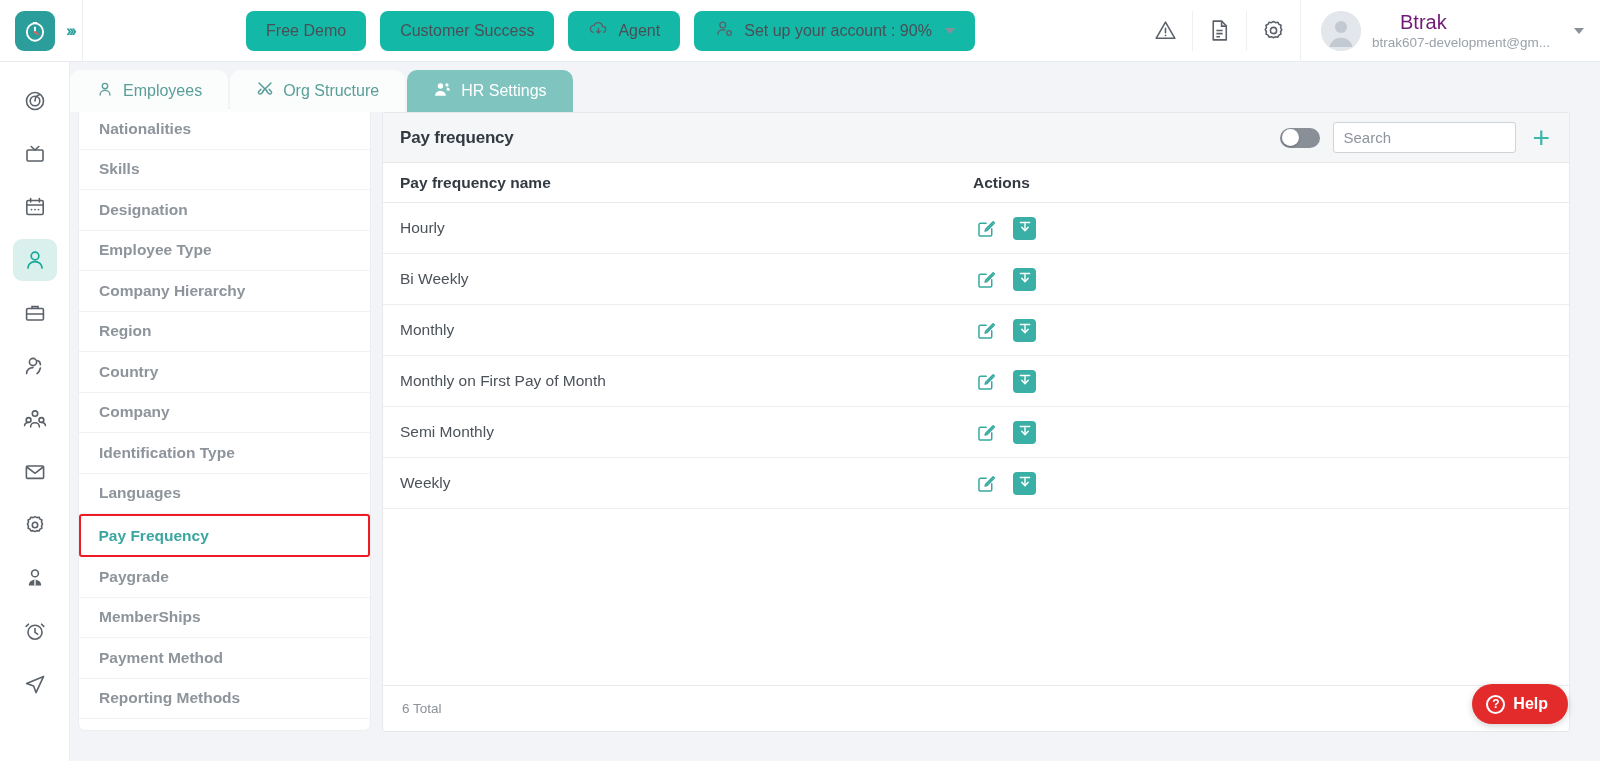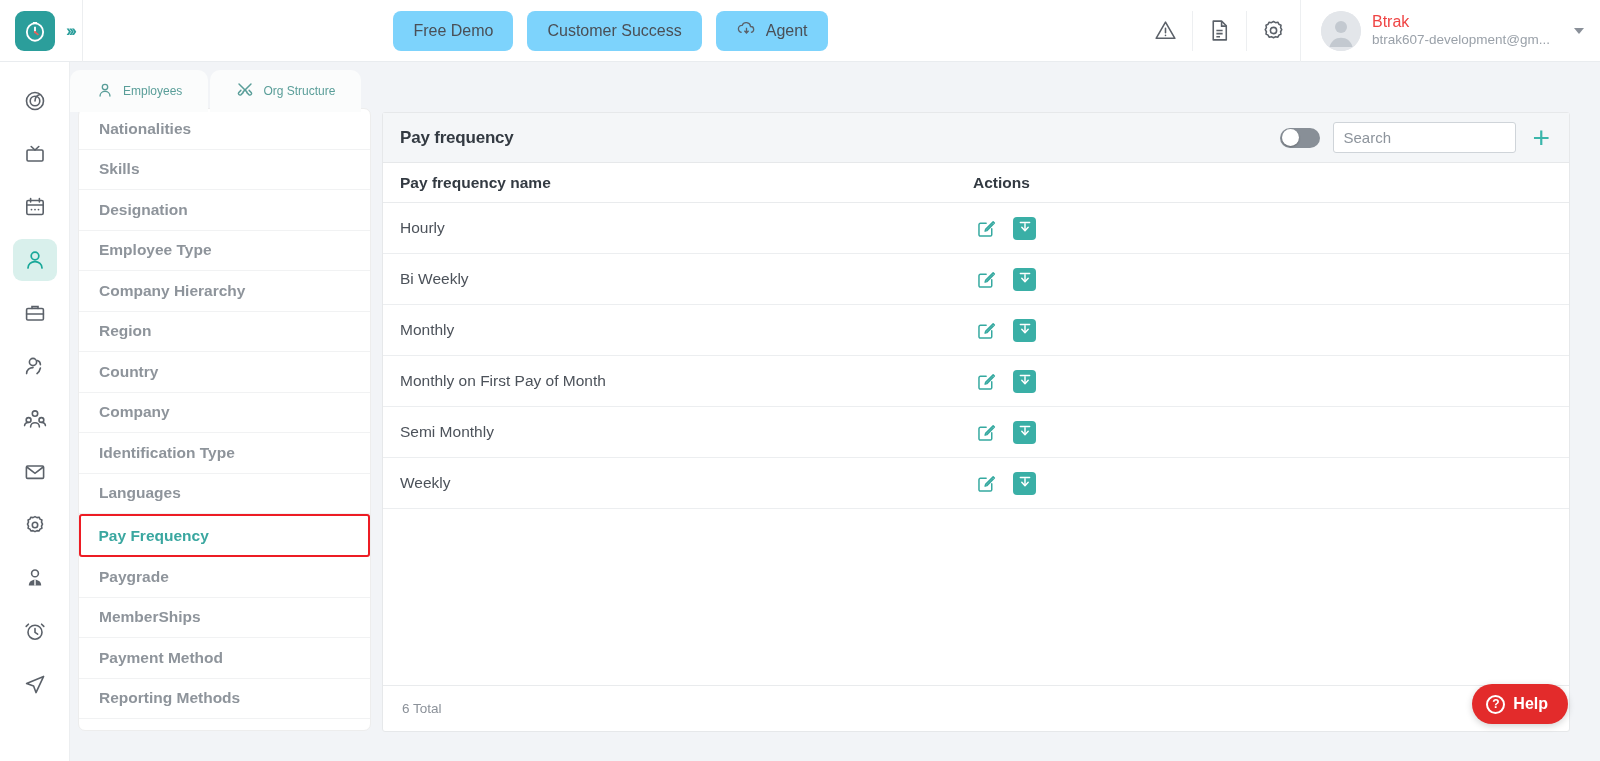--- a/index.html
+++ b/index.html
@@ -20,61 +20,61 @@
   .logo-wrap { width: 70px; height: 62px; display:flex; align-items:center; justify-content:center; }
   .logo {
     width: 40px; height: 40px; border-radius: 9px; background: #2b9e9b;
     display:flex; align-items:center; justify-content:center;
   }
   .chev { color:#2b9e9b; font-size:17px; letter-spacing:-3px; margin-left:-4px; font-weight:600; }
   .divider-v { width:1px; height:62px; background:#eceef0; }
 
   .hdr-center { flex:1; display:flex; align-items:center; justify-content:center; gap:14px; }
   .pill {
-    background:#7dd3fc; border-radius:8px; height:40px; padding:0 20px;
+    background:#14b8a6; border-radius:8px; height:40px; padding:0 20px;
     display:flex; align-items:center; gap:9px;
     color:#4a4f56; font-size:16px; white-space:nowrap; cursor:pointer;
   }
   .caret-d {
     width:0;height:0;border-left:5px solid transparent;border-right:5px solid transparent;
     border-top:6px solid #8a9099; margin-left:4px;
   }
   .hdr-icons { display:flex; align-items:center; height:62px; }
   .hdr-icon-cell {
     width:54px; height:40px; display:flex; align-items:center; justify-content:center;
     cursor:pointer; border-left:1px solid #edeff1;
   }
   .hdr-icon-cell:first-child { border-left:none; }
 
   .user-box { display:flex; align-items:center; gap:11px; padding:0 16px 0 20px;
               height:62px; border-left:1px solid #edeff1; cursor:pointer; min-width:300px; }
   .avatar { width:40px; height:40px; border-radius:50%; background:#e3e6ea; overflow:hidden;
             display:flex; align-items:flex-end; justify-content:center; }
   .user-txt { display:flex; flex-direction:column; justify-content:center; line-height:1.25; }
-  .user-name { font-size:16px; color:#ef4444; }
+  .user-name { font-size:20px; color:#701a75;margin-left:28px; }
   .user-mail { font-size:13.5px; color:#9aa1a9; }
   .user-caret { margin-left:auto; }
 
   
   .rail {
     position:absolute; top:62px; left:0; width:70px; height:699px;
     background:#ffffff; border-right:1px solid #eceef0;
     display:flex; flex-direction:column; align-items:center; padding-top:18px; gap:11px;
   }
   .rail-item {
     width:44px; height:42px; border-radius:9px; display:flex;
     align-items:center; justify-content:center; cursor:pointer;
   }
   .rail-item.active { background:#d9f0ec; }
 
   
   .tabs { position:absolute; top:68px; left:70px; display:flex; align-items:flex-end; height:44px; z-index:4; }
   .tab {
     height:42px; padding:0 26px; display:flex; align-items:center; gap:9px;
-    background:#fbfcfc; color:#5a9e99; font-size:12px;
+    background:#fbfcfc; color:#5a9e99; font-size:16px;
     border-radius:10px 10px 0 0; cursor:pointer; margin-right:2px;
   }
   .tab.active { background:#7fc4bf; color:#ffffff; }
 
   
   .panel-left {
     position:absolute; top:108px; left:78px; width:293px; height:623px;
     background:#ffffff; border:1px solid #ededed; border-radius:7px;
     overflow:hidden;
   }
@@ -169,20 +169,32 @@
       </div>
       <div class="pill">
         <span>
           <svg width="21" height="21" viewBox="0 0 24 24" fill="none" stroke="#5b6169" stroke-width="1.5">
             <path d="M6.5 16.5a4 4 0 0 1 .5-8 5 5 0 0 1 9.6 1.2 3.4 3.4 0 0 1 .4 6.8"></path>
             <path d="M12 11v6M9.6 14.6 12 17.2l2.4-2.6"></path>
           </svg>
         </span>
         <span>Agent</span>
       </div>
+      <div class="pill">
+        <span>
+          <svg width="21" height="21" viewBox="0 0 24 24" fill="none" stroke="#5b6169" stroke-width="1.5">
+            <circle cx="10" cy="8" r="3.3"></circle>
+            <path d="M4.4 19c0-3.4 2.6-5.6 5.6-5.6 1.2 0 2.2.3 3 .8"></path>
+            <circle cx="17.2" cy="17" r="2.6"></circle>
+            <path d="M17.2 13.6v1M17.2 19.4v1M13.8 17h1M19.6 17h1"></path>
+          </svg>
+        </span>
+        <span>Set up your account : 90%</span>
+        <span class="caret-d"></span>
+      </div>
     </div>
 
     <div class="hdr-icons">
       <div class="hdr-icon-cell">
         <svg width="25" height="25" viewBox="0 0 24 24" fill="none" stroke="#5b6169" stroke-width="1.5">
           <path d="M12 4 L21 19.5 H3 Z" stroke-linejoin="round"></path>
           <path d="M12 9.8v4.4M12 16.6v.2" stroke-linecap="round"></path>
         </svg>
       </div>
       <div class="hdr-icon-cell">
@@ -311,20 +323,31 @@
     </div>
     <div class="tab">
       <span>
         <svg width="18" height="18" viewBox="0 0 24 24" fill="none" stroke="#5a9e99" stroke-width="1.9" stroke-linecap="round">
           <path d="M4 4l10.5 10.5M20 4 9.5 14.5"></path>
           <path d="M17.5 12.5 20.5 15.5a2.2 2.2 0 0 1-3 3l-3-3"></path>
           <path d="M6.5 12.5 3.5 15.5a2.2 2.2 0 0 0 3 3l3-3"></path>
         </svg>
       </span>
       <span>Org Structure</span>
+    </div>
+    <div class="tab active">
+      <span>
+        <svg width="19" height="19" viewBox="0 0 24 24" fill="#ffffff">
+          <circle cx="9.4" cy="7.6" r="3.4"></circle>
+          <path d="M2.6 20c0-3.6 3-6 6.8-6s6.8 2.4 6.8 6Z"></path>
+          <circle cx="17.6" cy="6.2" r="2.1"></circle>
+          <path d="M17.6 9.6c2.2 0 3.8 1.5 3.8 3.6h-4.2Z"></path>
+        </svg>
+      </span>
+      <span>HR Settings</span>
     </div>
   </div>
 
   <div class="panel-left" id="sidebar-list">
       <div class="menu-item">
         <span>Nationalities</span>
       </div>
       <div class="menu-item">
         <span>Skills</span>
       </div>

